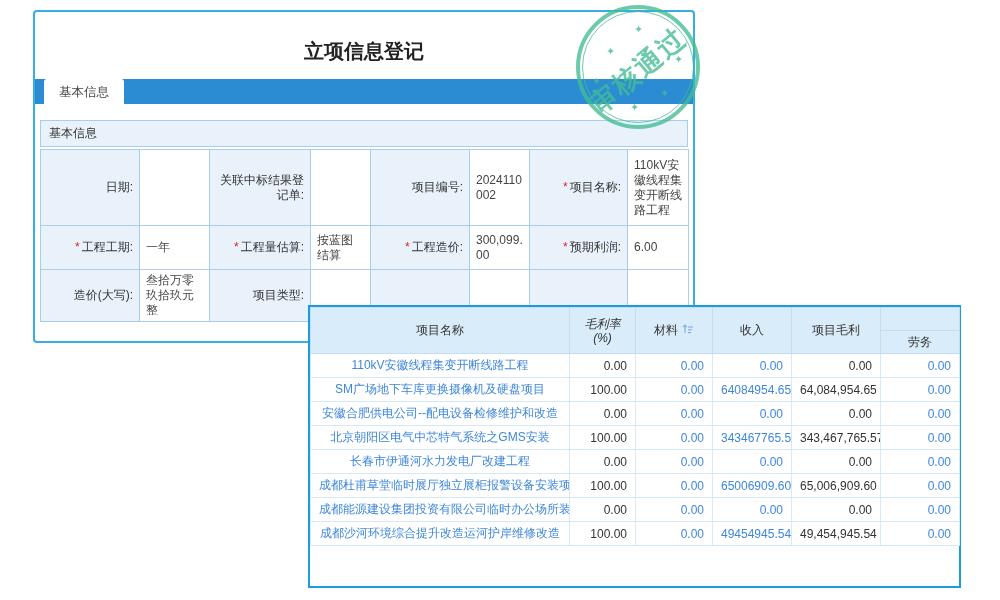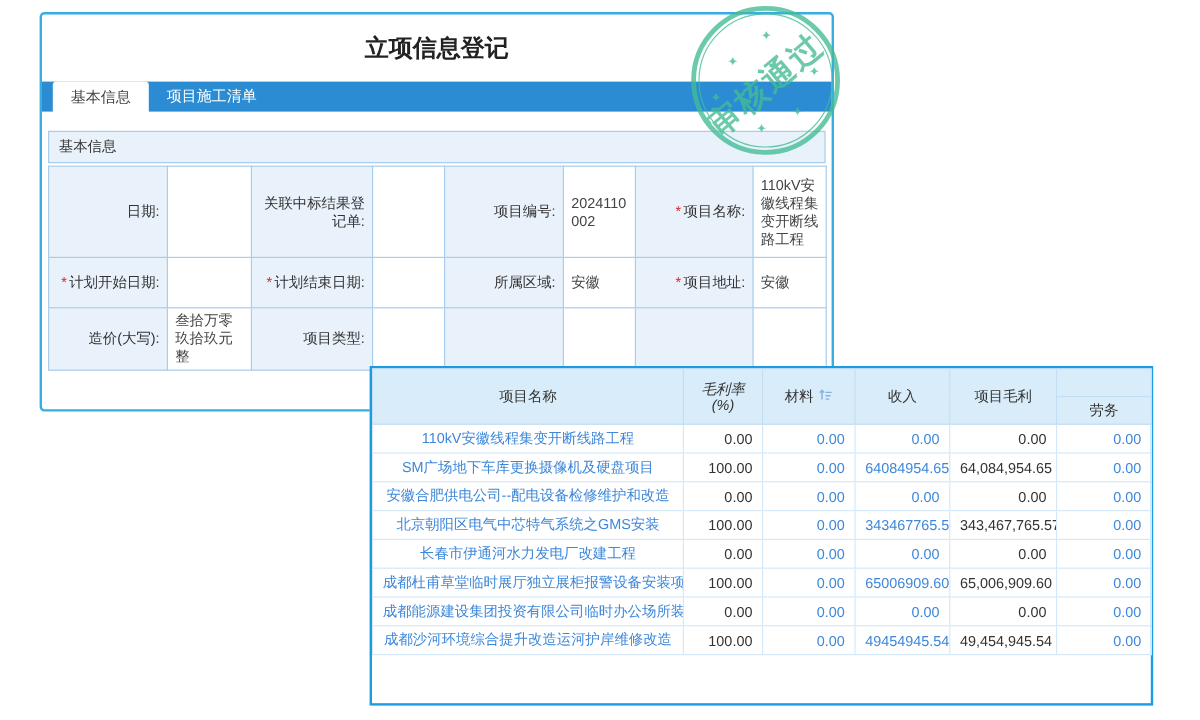--- a/index.html
+++ b/index.html
@@ -3,21 +3,21 @@
 <meta charset="utf-8">
 <style>
   * { margin:0; padding:0; box-sizing:border-box; }
   html,body { width:1000px; height:600px; background:#fff; overflow:hidden;
               font-family:"Liberation Sans","DejaVu Sans",sans-serif; }
   body { position:relative; }
 
   
   .form-panel { position:absolute; left:33px; top:10px; width:662px; height:333px;
                 background:#fff; border:2px solid #38ade2; border-radius:4px; z-index:1; }
-  .form-title { text-align:center; font-size:20px; font-weight:bold; color:#222; margin-top:15px; }
+  .form-title { text-align:center; font-size:20px; font-weight:bold; color:#222; margin-top:26px; }
   .tabbar { margin-top:14px; background:#2b8cd4; height:25px; display:flex; align-items:flex-start;
             padding-left:9px; overflow:visible; }
   .tab { height:25px; line-height:25px; padding:0 15px; font-size:12.5px; color:#fff; cursor:pointer; }
   .tab.active { background:#fff; color:#444; height:31px; line-height:27px;
                 border-radius:3px 3px 0 0; }
   .form-content { padding:16px 5px 5px 5px; }
   .section-bar { border:1px solid #a9cdec; background:#e9f2fb; color:#333; font-size:12px;
                  padding:4px 8px; margin-bottom:2px; }
   table.form-table { border-collapse:collapse; table-layout:fixed; width:648px; }
   table.form-table td { border:1px solid #a9cdec; font-size:12px; vertical-align:middle;
@@ -54,21 +54,20 @@
   th .hdr2 { display:block; line-height:14px;font-style:italic; }
   .sort-icon { display:inline-block; vertical-align:-1px; margin-left:4px; }
 </style>
 </head>
 <body>
 
 <div class="form-panel">
   <div class="form-title">立项信息登记</div>
   <div class="tabbar" id="tabbar">
       <div class="tab active">基本信息</div>
-      <div class="tab">项目施工清单</div>
     </div>
   <div class="form-content">
     <div class="section-bar">基本信息</div>
     <table class="form-table">
       <colgroup>
         <col style="width:99px">
           <col style="width:70px">
           <col style="width:101px">
           <col style="width:60px">
         <col style="width:99px">
@@ -80,29 +79,29 @@
           <tr class="frow-0">
             <td class="lbl">日期:</td>
             <td class="val"></td>
             <td class="lbl">关联中标结果登记单:</td>
             <td class="val"></td>
             <td class="lbl">项目编号:</td>
             <td class="val">2024110002</td>
             <td class="lbl"><span class="star">*</span>项目名称:</td>
             <td class="val">110kV安徽线程集变开断线路工程</td>
           </tr>
-          <tr class="frow-1">
-            <td class="lbl"><span class="star">*</span>计划开始日期:</td>
-            <td class="val"></td>
-            <td class="lbl"><span class="star">*</span>计划结束日期:</td>
-            <td class="val"></td>
-            <td class="lbl">所属区域:</td>
-            <td class="val">安徽</td>
-            <td class="lbl"><span class="star">*</span>项目地址:</td>
-            <td class="val">安徽</td>
+          <tr class="frow-2">
+            <td class="lbl"><span class="star">*</span>工程工期:</td>
+            <td class="val">一年</td>
+            <td class="lbl"><span class="star">*</span>工程量估算:</td>
+            <td class="val">按蓝图结算</td>
+            <td class="lbl"><span class="star">*</span>工程造价:</td>
+            <td class="val">300,099.00</td>
+            <td class="lbl"><span class="star">*</span>预期利润:</td>
+            <td class="val">6.00</td>
           </tr>
           <tr class="frow-3">
             <td class="lbl">造价(大写):</td>
             <td class="val">叁拾万零玖拾玖元整</td>
             <td class="lbl">项目类型:</td>
             <td class="val"></td>
             <td class="lbl"></td>
             <td class="val"></td>
             <td class="lbl"></td>
             <td class="val"></td>

